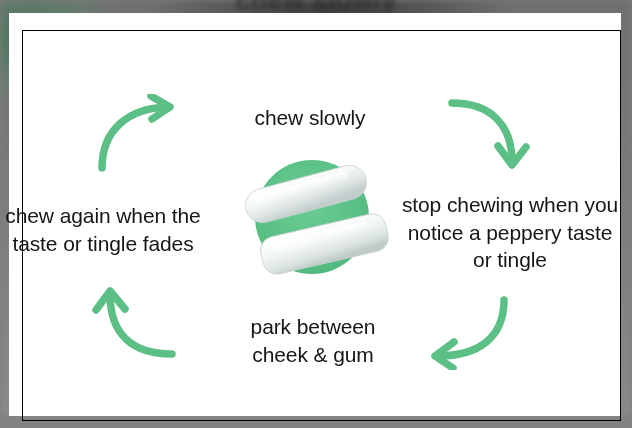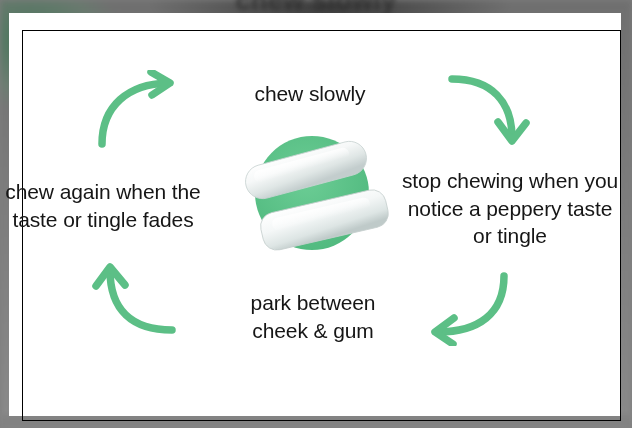--- a/index.html
+++ b/index.html
@@ -73,20 +73,21 @@
     height: 391px;
     border: 1.3px solid #000000;
     box-sizing: border-box;
     pointer-events: none;
   }
 
   
   .stage {
     position: absolute;
     inset: 0;
+    margin-top: 24px;
   }
 
   .label {
     position: absolute;
     color: #161616;
     font-size: 21px;
     line-height: 1.32;
     font-weight: 400;
     letter-spacing: -0.1px;
     white-space: pre-line;

